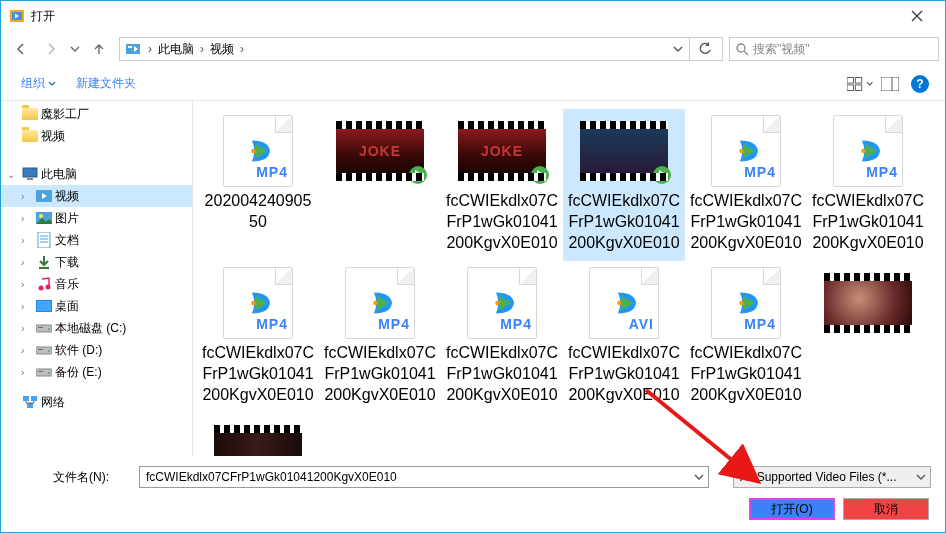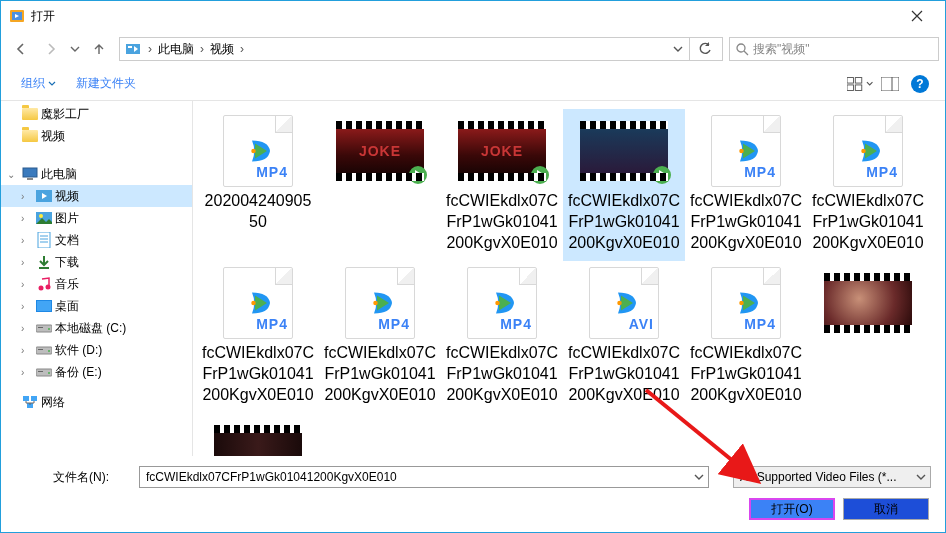--- a/index.html
+++ b/index.html
@@ -55,21 +55,21 @@
 .jokerD{background:radial-gradient(circle at 40% 40%,#c89078 0%,#6a2a2a 60%,#2a0a0a 100%)}
 .jokerE{background:linear-gradient(90deg,#1a0a0a,#3a1a1a,#1a0a0a)}
 .bottombar{padding:10px 14px 12px;position:relative}
 .filerow{display:flex;align-items:center;gap:24px;margin-bottom:10px}
 .filerow .lbl{width:100px;text-align:right;padding-right:6px}
 .filerow .combo{flex:1;height:22px;border:1px solid #999;padding:0 6px;display:flex;align-items:center;position:relative;background:#fff}
 .filerow .combo .dd{position:absolute;right:4px;color:#555}
 .filerow .filter{width:198px;height:22px;border:1px solid #aaa;display:flex;align-items:center;padding:0 6px;position:relative;background:#efefef}
 .filerow .filter .dd{position:absolute;right:4px;color:#555}
 .btnrow{display:flex;justify-content:flex-end;gap:8px;padding-right:2px}
-.winbtn{min-width:86px;height:22px;border:1px solid #aaa;background:#1d4ed8;display:flex;align-items:center;justify-content:center;cursor:pointer}
+.winbtn{min-width:86px;height:22px;border:1px solid #aaa;background:#ef4444;display:flex;align-items:center;justify-content:center;cursor:pointer}
 .winbtn.primary{border:2px solid #d946ef;background:#3b82f6}
 svg{display:block}
 .arrow-annotation{position:absolute;pointer-events:none}
 .help-circle{width:18px;height:18px;border-radius:50%;background:#0078d7;color:#fff;display:flex;align-items:center;justify-content:center;font-weight:bold}
 </style>
 </head>
 <body>
 
 <div class="titlebar">
   <span class="appicon">

